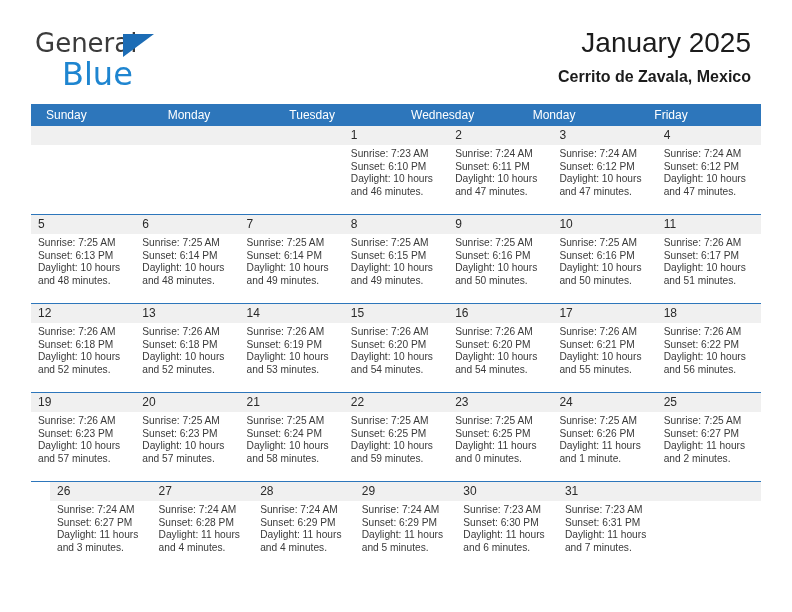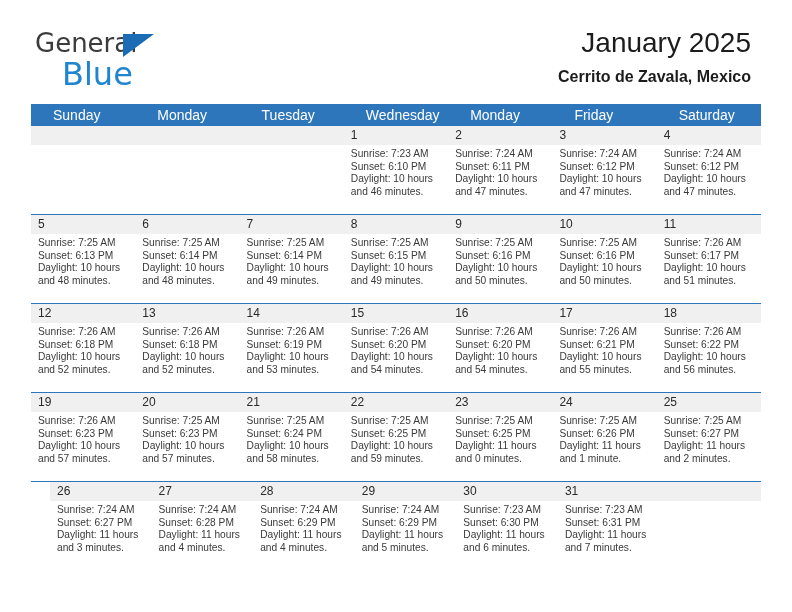--- a/index.html
+++ b/index.html
@@ -95,23 +95,23 @@
   }
   .weekday-row {
     display: flex;
     background: #2d76bb;
     height: 22px;
   }
   .weekday {
     flex: 1 1 0;
     min-width: 0;
     color: #ffffff;
-    font-size: 14px;
+    font-size: 12px;
     line-height: 22px;
-    padding-left: 22px;
+    padding-left: 15px;
     box-sizing: border-box;
     white-space: nowrap;
     overflow: hidden;
   }
   .week-row {
     display: flex;
     height: 89px;
     border-bottom: 1.5px solid #2d76bb;
     box-sizing: border-box;
   }
@@ -169,21 +169,20 @@
   </div>
 
   <div class="calendar">
     <div class="weekday-row">
       <div class="weekday">Sunday</div>
       <div class="weekday">Monday</div>
       <div class="weekday">Tuesday</div>
       <div class="weekday">Wednesday</div>
       <div class="weekday">Monday</div>
       <div class="weekday">Friday</div>
-      <div class="weekday">Saturday</div>
     </div>
 
     <div id="weeks-container">
         <div class="week-row">
           <div class="day-cell">
             <div class="day-band"></div>
             <div class="day-num"></div>
             <div class="day-info">
               <div></div>
               <div></div>

